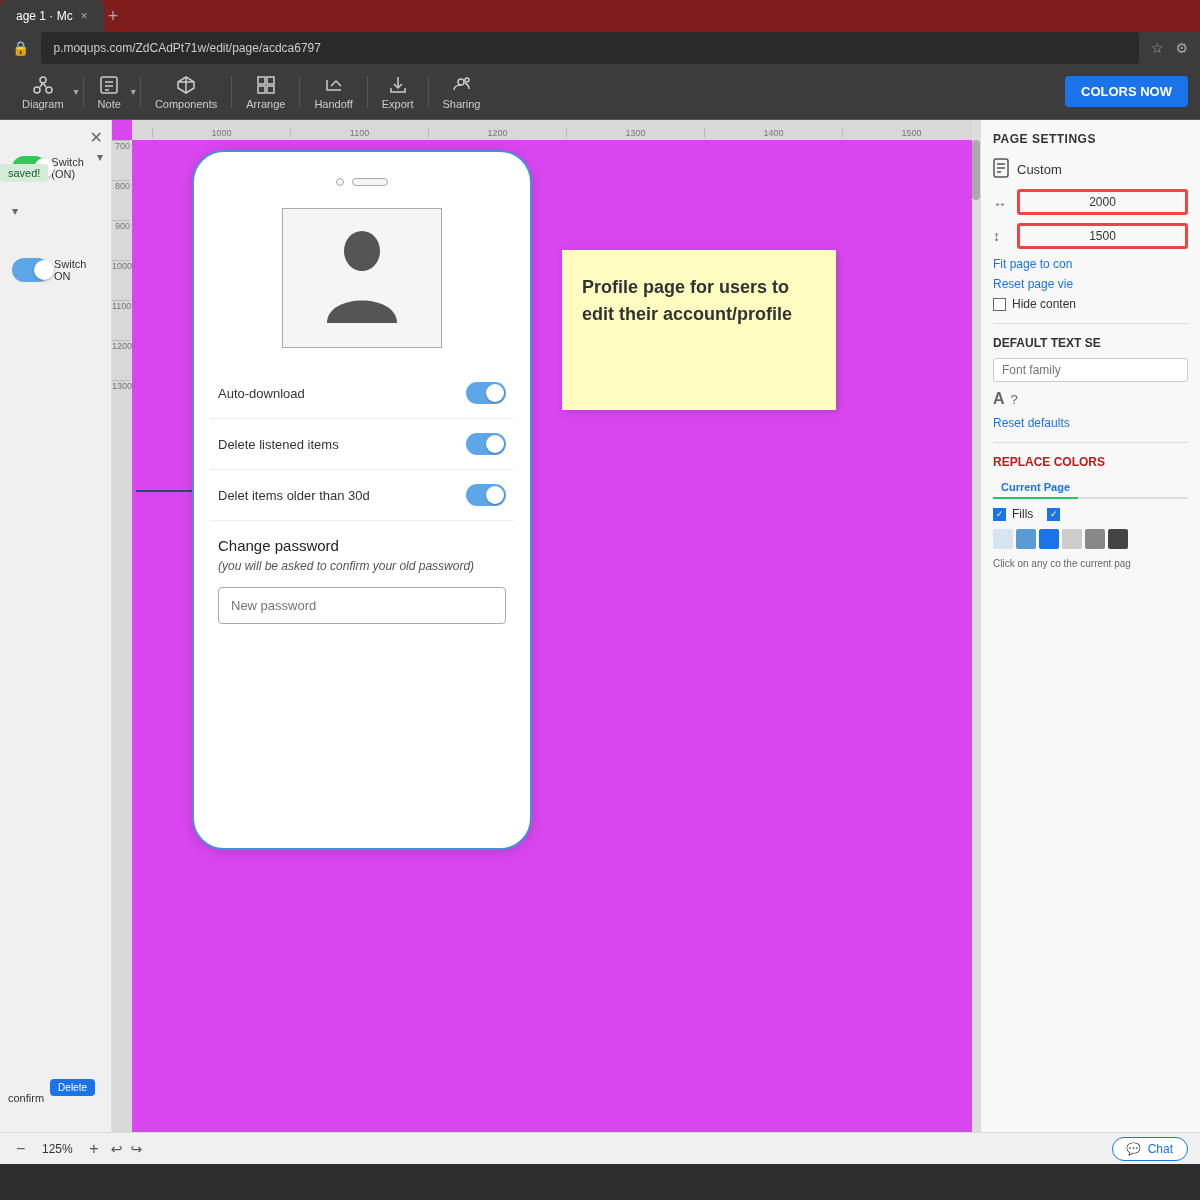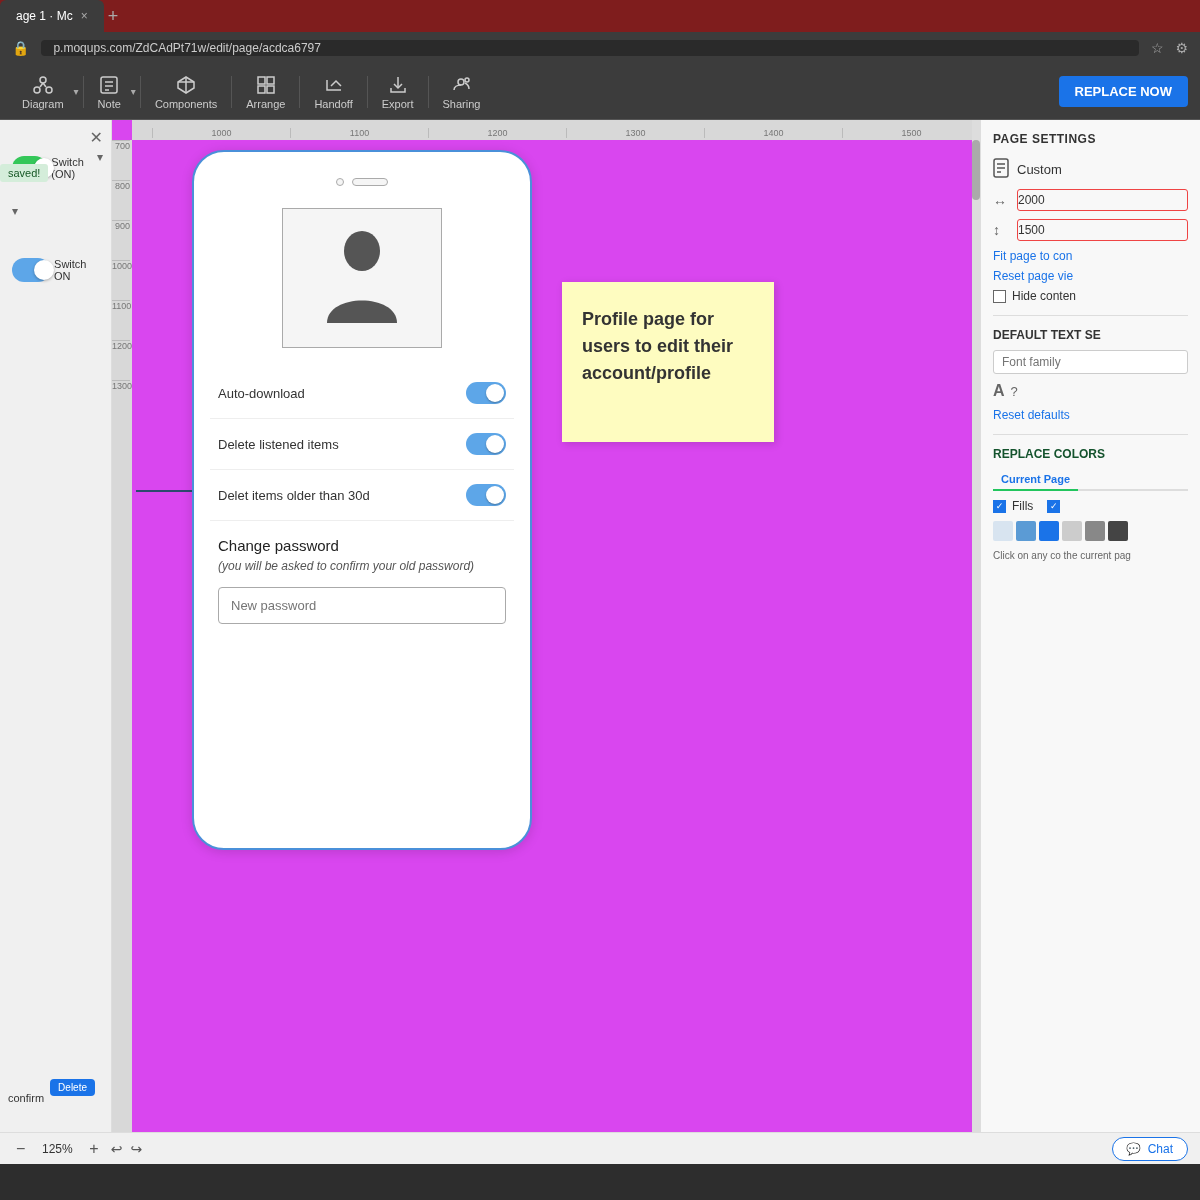--- a/index.html
+++ b/index.html
@@ -33,21 +33,21 @@
       gap: 12px;
     }
     .address-input {
       background: #2a2a2a;
       border: none;
       border-radius: 4px;
       color: #ccc;
       font-size: 12px;
       padding: 4px 12px;
       flex: 1;
-      height: 16px;
+      height: 32px;
     }
     .addr-icon { color: #aaa; font-size: 14px; }
 
     
     .toolbar {
       background: #3c3c3c;
       height: 56px;
       display: flex;
       align-items: center;
       padding: 0 12px;
@@ -313,26 +313,25 @@
       font-size: 13px;
       color: #aaa;
       background: #fff;
     }
 
     
     .sticky-note {
       position: absolute;
       top: 130px;
       left: 450px;
-      width: 212px;
+      width: 274px;
       min-height: 160px;
       background: #fefcc0;
       padding: 24px 20px;
       box-shadow: 2px 2px 8px rgba(0,0,0,0.15);
-      margin-top: 32px;
     }
     .sticky-note-text {
       font-size: 18px;
       font-weight: 700;
       color: #333;
       line-height: 1.5;
     }
 
     
     .right-panel {
@@ -352,26 +351,27 @@
       letter-spacing: 0.5px;
     }
     .panel-row {
       display: flex;
       align-items: center;
       gap: 8px;
       margin-bottom: 8px;
     }
     .panel-icon { color: #666; font-size: 14px; width: 16px; }
     .panel-value-box {
-      border: 1px solid #ef4444;
+      border: 3px solid #ef4444;
       border-radius: 3px;
-      padding: 3px 0;
+      padding: 3px 8px;
       font-size: 12px;
       color: #333;
       flex: 1;
+      text-align: center;
     }
     .panel-link {
       color: #1a73e8;
       font-size: 12px;
       cursor: pointer;
       display: block;
       margin-bottom: 6px;
       text-decoration: none;
     }
     .checkbox-row {
@@ -380,21 +380,21 @@
       gap: 6px;
       margin-bottom: 8px;
     }
     .cb { width: 13px; height: 13px; border: 1px solid #666; background: #fff; display: flex; align-items: center; justify-content: center; }
     .cb-checked { background: #1a73e8; border-color: #1a73e8; }
     .cb-check { color: #fff; font-size: 9px; }
     .section-divider { border: none; border-top: 1px solid #ddd; margin: 12px 0; }
     .replace-colors-title {
       font-size: 12px;
       font-weight: 700;
-      color: #14532d;
+      color: #b91c1c;
       text-transform: uppercase;
       margin-bottom: 8px;
     }
     .tab-row {
       display: flex;
       border-bottom: 2px solid #ddd;
       margin-bottom: 8px;
     }
     .tab-btn {
       padding: 4px 8px;
@@ -587,21 +587,21 @@
   <div class="toolbar-item">
     <svg viewBox="0 0 22 22" fill="none" stroke="#ccc" stroke-width="1.5">
       <circle cx="11" cy="8" r="3"></circle>
       <circle cx="17" cy="6" r="2"></circle>
       <path d="M11 11 C7 11 4 13 4 16"></path>
       <path d="M15 9 C17 10 19 12 19 15"></path>
     </svg>
     <span class="toolbar-label">Sharing</span>
   </div>
 
-  <button class="upgrade-btn">REPLACE NOW</button>
+  <button class="upgrade-btn">COLORS NOW</button>
 </div>
 
 <div class="main-layout">
 
   <div class="left-panel">
     <span class="left-panel-close">✕</span>
     <span class="left-panel-dropdown">▾</span>
 
     <div class="switch-container">
       <div class="switch-track on">

